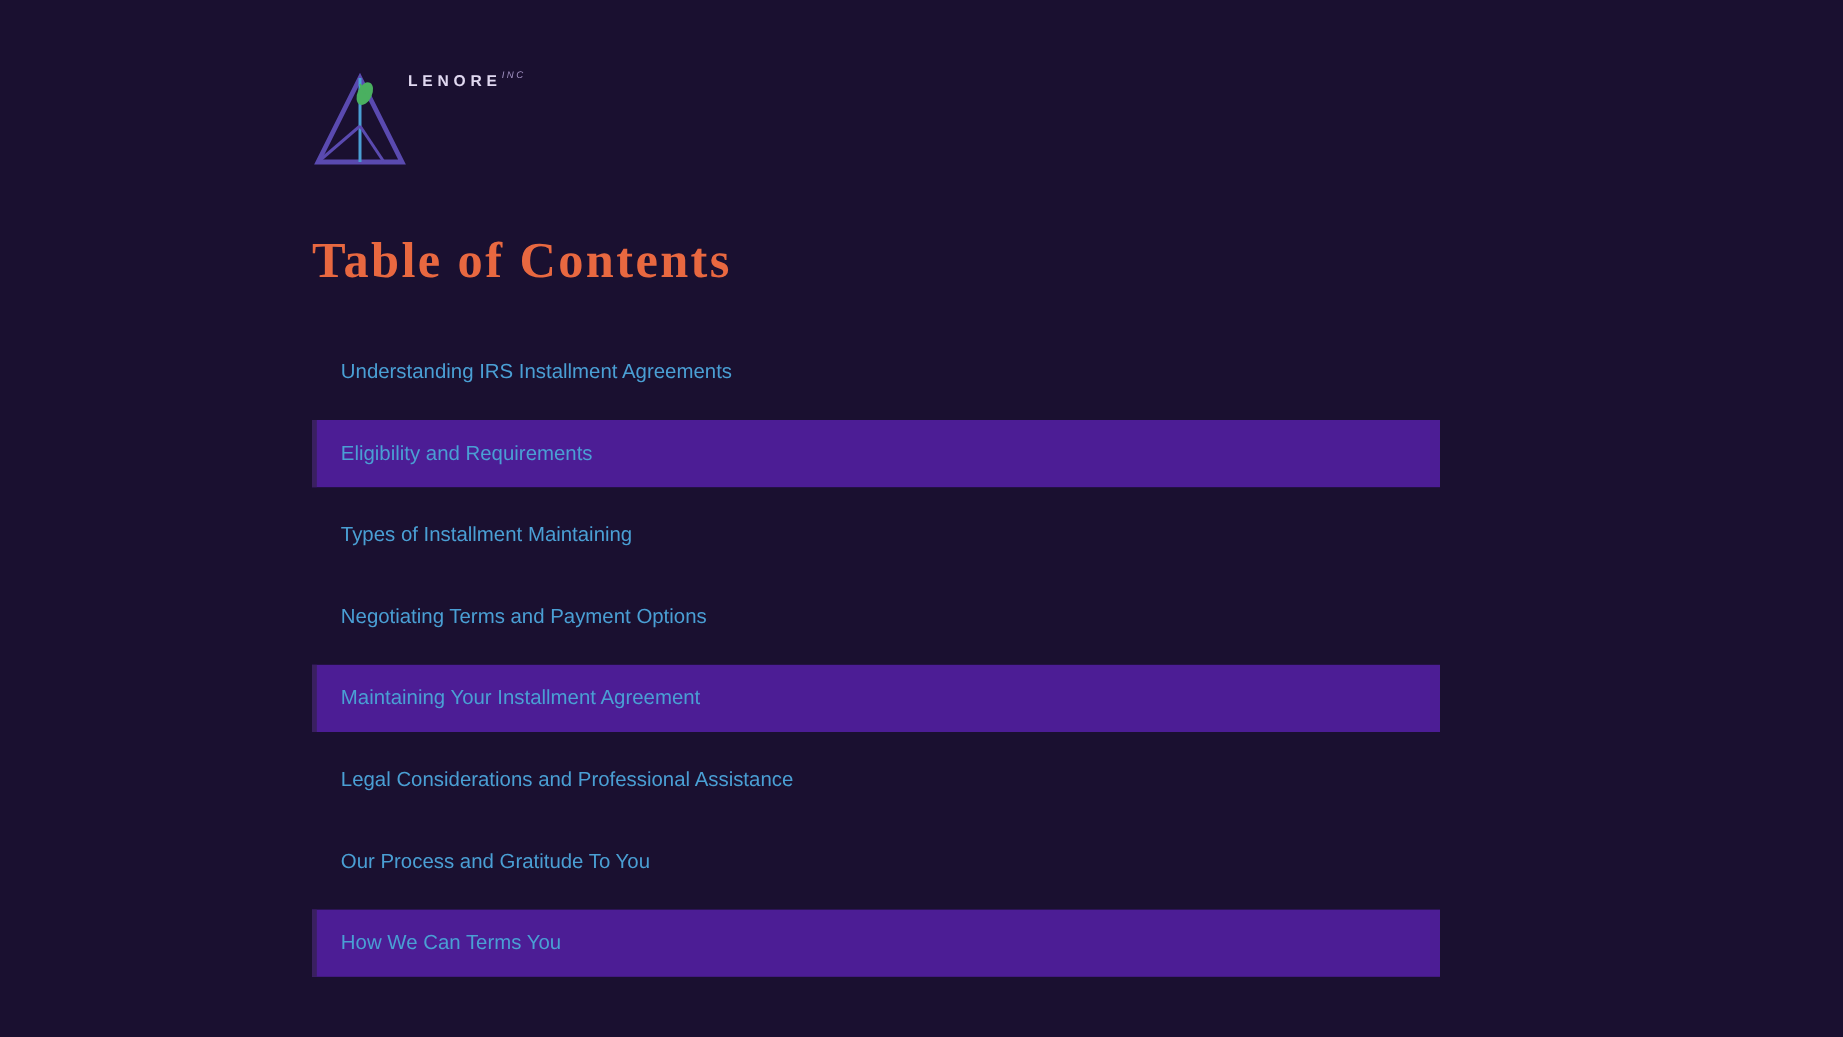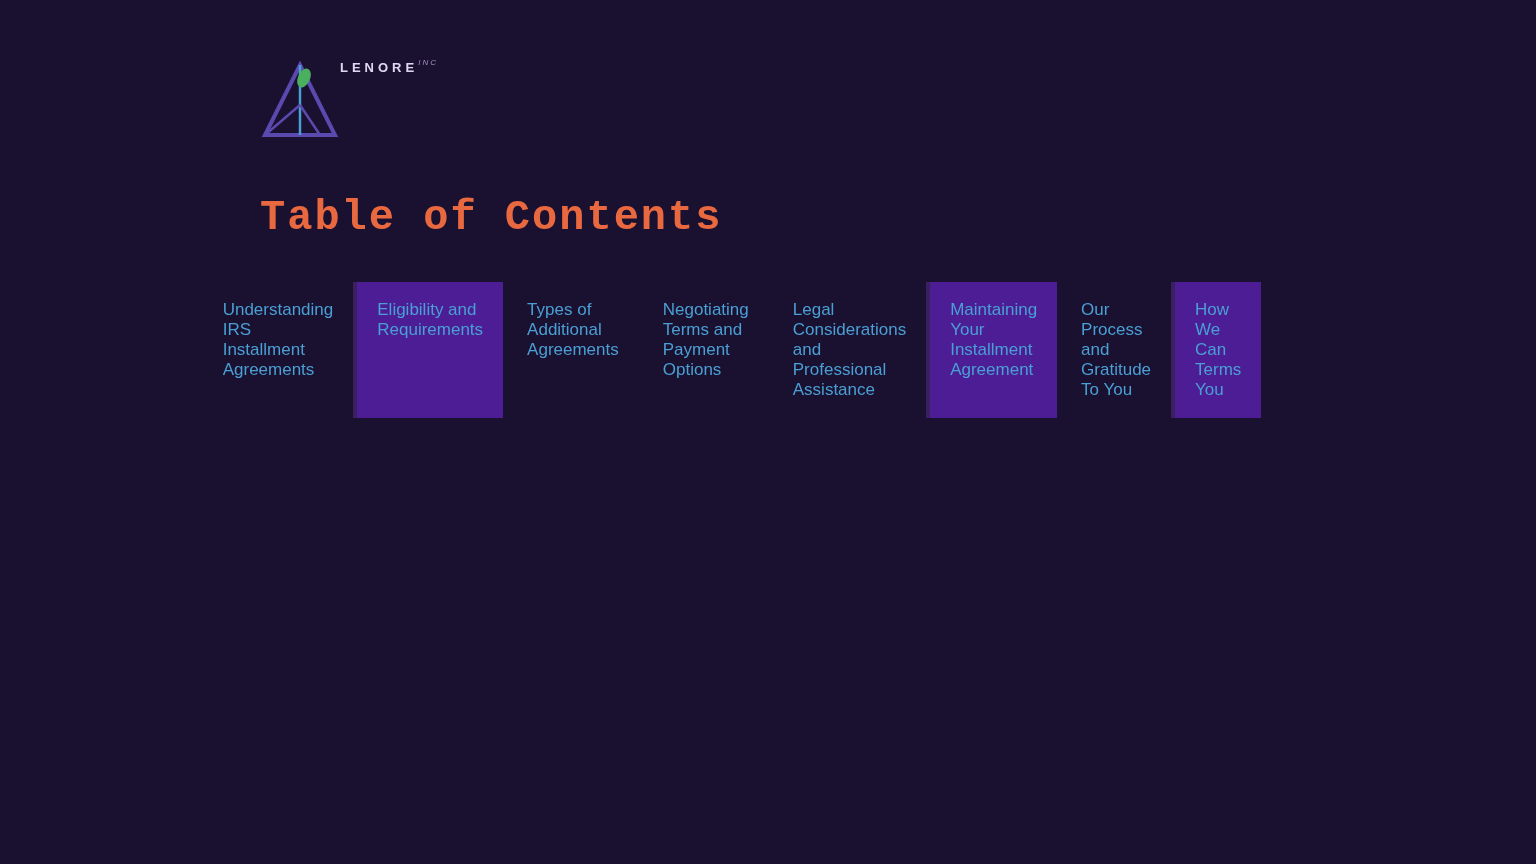--- a/index.html
+++ b/index.html
@@ -48,32 +48,31 @@
       letter-spacing: 2px;
       margin-top: -2px;
       font-style: italic;
     }
 
     
     .toc-title {
       color: #e86840;
       font-size: 42px;
       font-weight: 700;
-      font-family: Liberation Mono, monospace;
+      font-family: Liberation Serif, serif;
       letter-spacing: 2px;
       margin-bottom: 40px;
     }
 
     
     .toc-list {
       display: flex;
-      flex-direction: row;
-      gap: 0;
+      flex-direction: column;
+      gap: 12px;
       width: 940px;
-      justify-content: center;
     }
 
     .toc-item {
       display: block;
       padding: 18px 20px;
       text-decoration: none;
       font-size: 17px;
       font-weight: 400;
       color: #4a9fd4;
       border-left: 4px solid #3a2060;
@@ -112,21 +111,21 @@
     </div>
     <div class="logo-text">LENORE</div>
     <div class="logo-sub">INC</div>
   </div>
 
   <h1 class="toc-title">Table of Contents</h1>
 
   <div class="toc-list" id="toc-list">
   <a href="#" class="toc-item plain">Understanding IRS Installment Agreements</a>
       <a href="#" class="toc-item highlighted">Eligibility and Requirements</a>
-      <a href="#" class="toc-item plain">Types of Additional Agreements</a>
+      <a href="#" class="toc-item plain">Types of Installment Maintaining</a>
       <a href="#" class="toc-item plain">Negotiating Terms and Payment Options</a>
+      <a href="#" class="toc-item highlighted">Maintaining Your Installment Agreement</a>
       <a href="#" class="toc-item plain">Legal Considerations and Professional Assistance</a>
-      <a href="#" class="toc-item highlighted">Maintaining Your Installment Agreement</a>
       <a href="#" class="toc-item plain">Our Process and Gratitude To You</a>
       <a href="#" class="toc-item highlighted">How We Can Terms You</a>
     </div>
 
 </div>
 
 </body></html>

